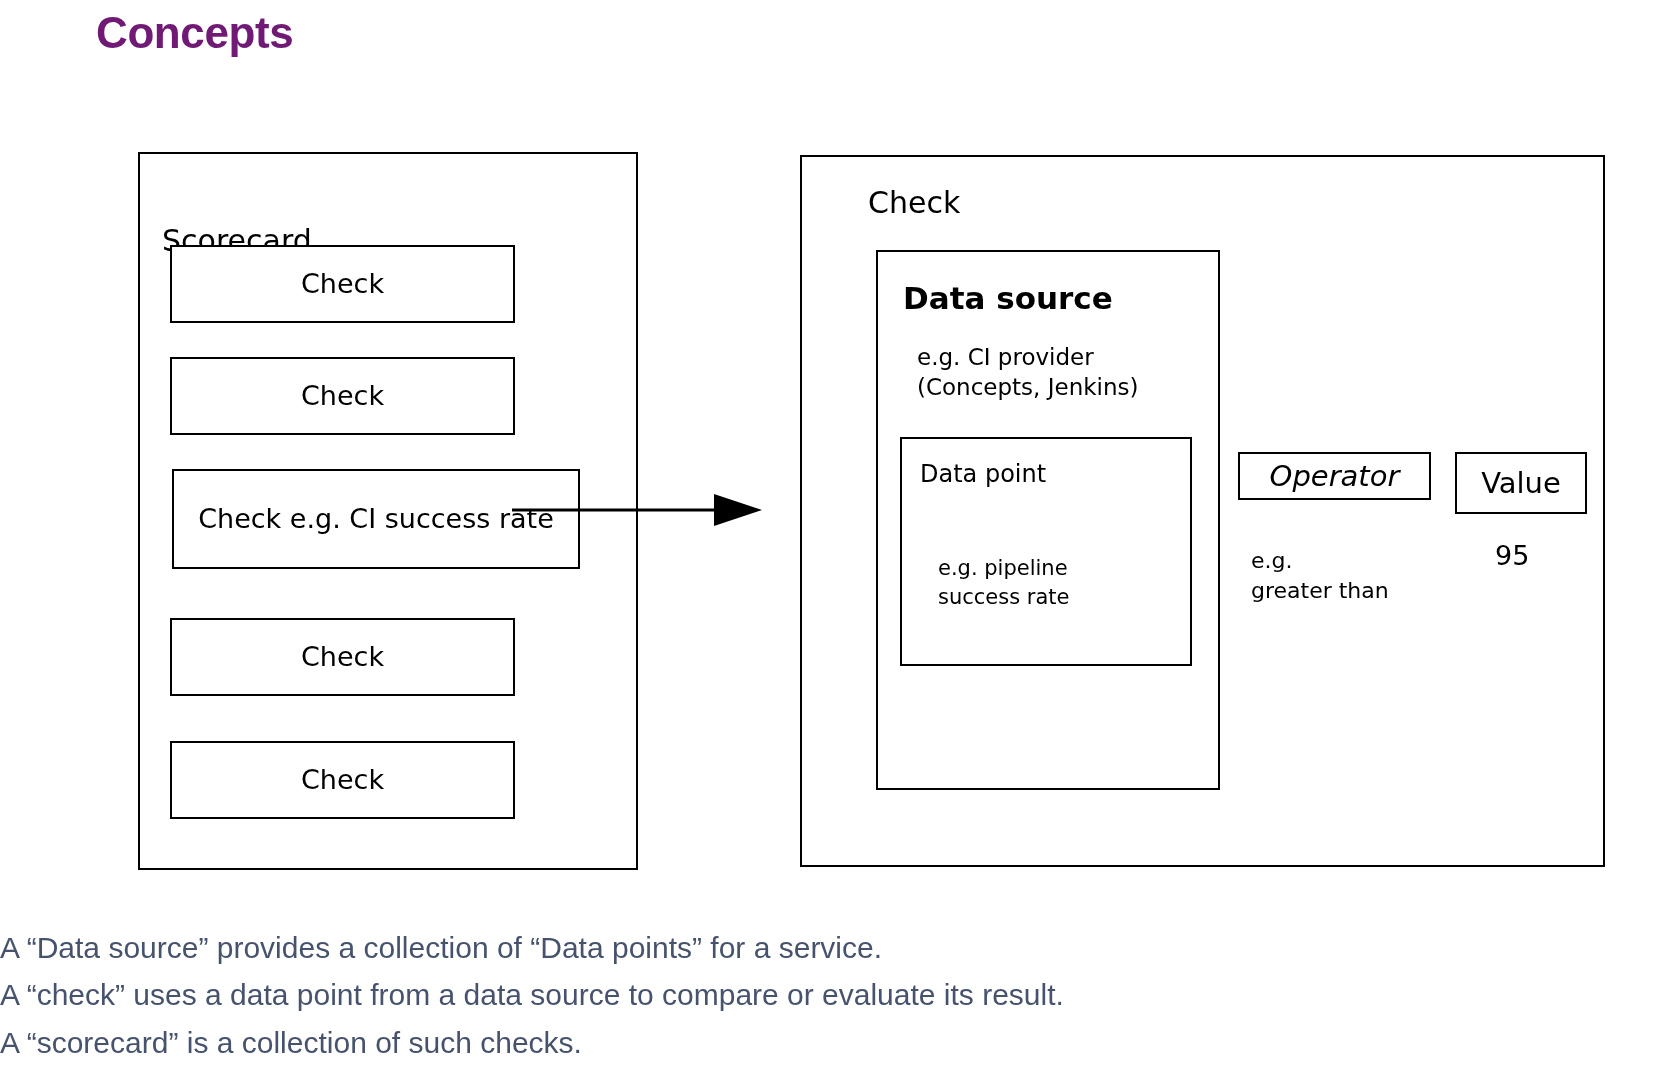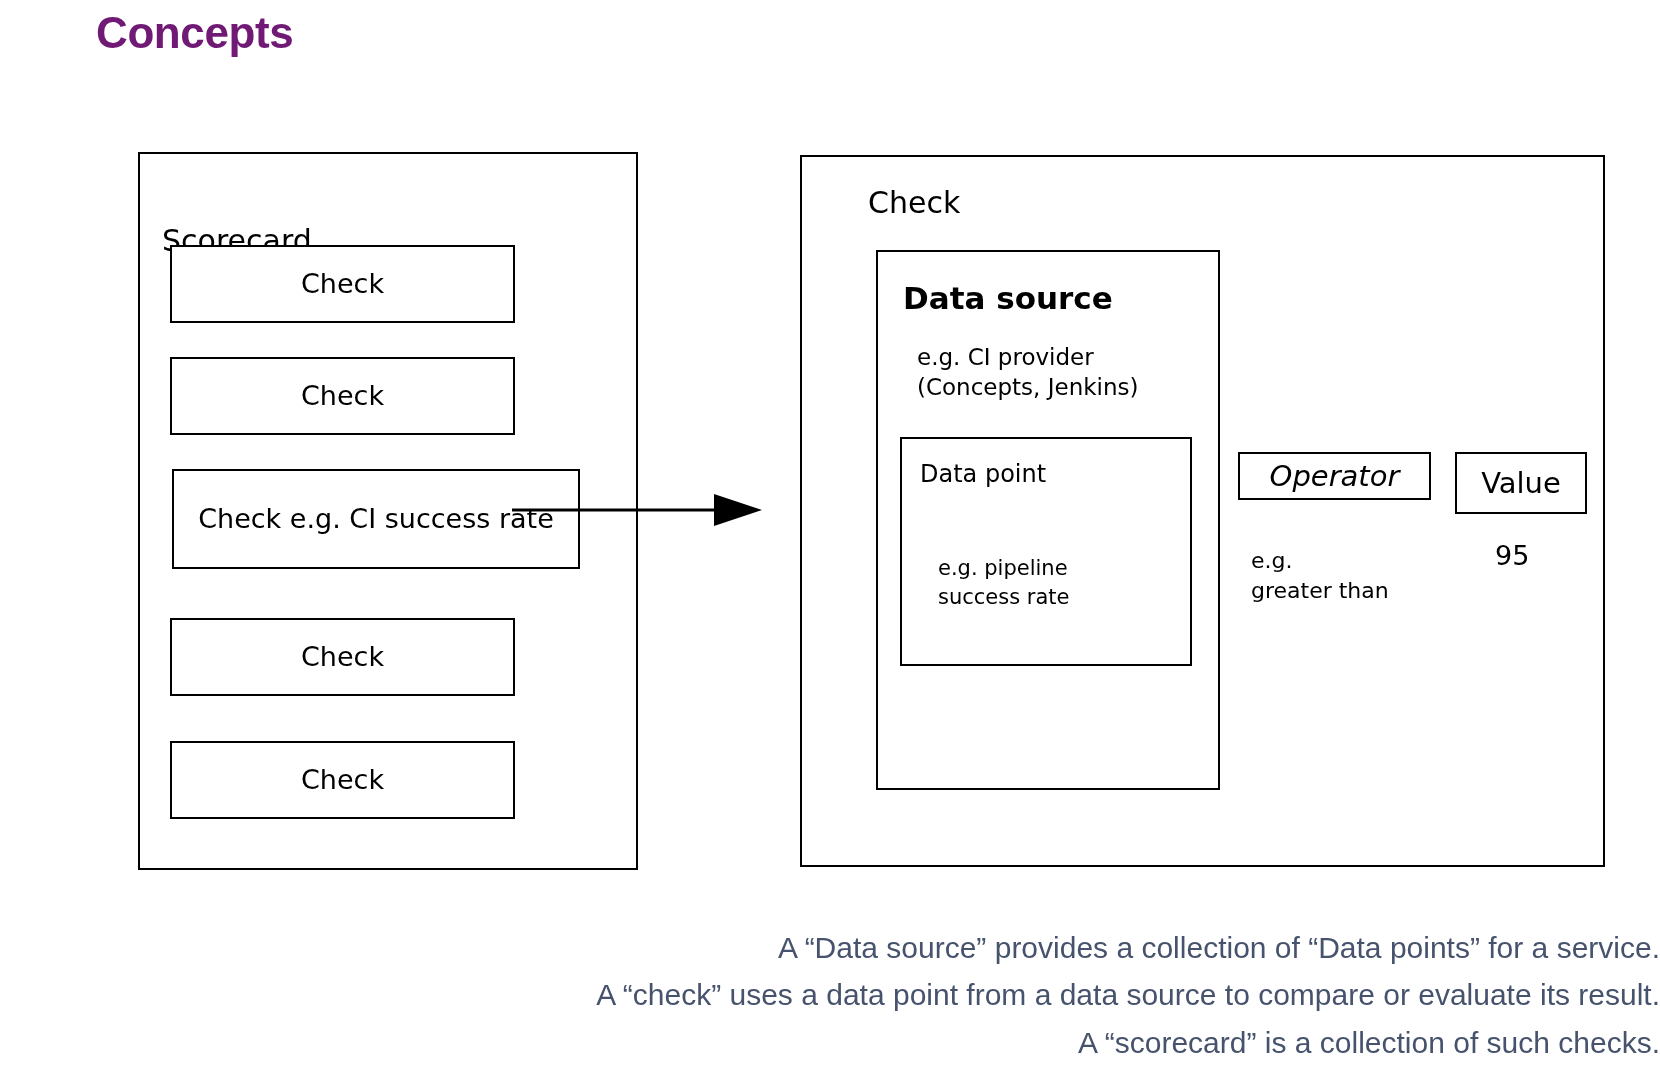--- a/index.html
+++ b/index.html
@@ -191,21 +191,21 @@
     height: 40px;
     pointer-events: none;
   }
 
   
   #caption {
     position: absolute;
     left: 0;
     top: 924px;
     width: 1660px;
-    text-align: right;
+    text-align: left;
     color: #47536d;
     font-family: "Liberation Sans", sans-serif;
     font-size: 30px;
     line-height: 1.58;
   }
   #caption .cap-line { display: block; }
 </style>
 </head>
 <body>
 

